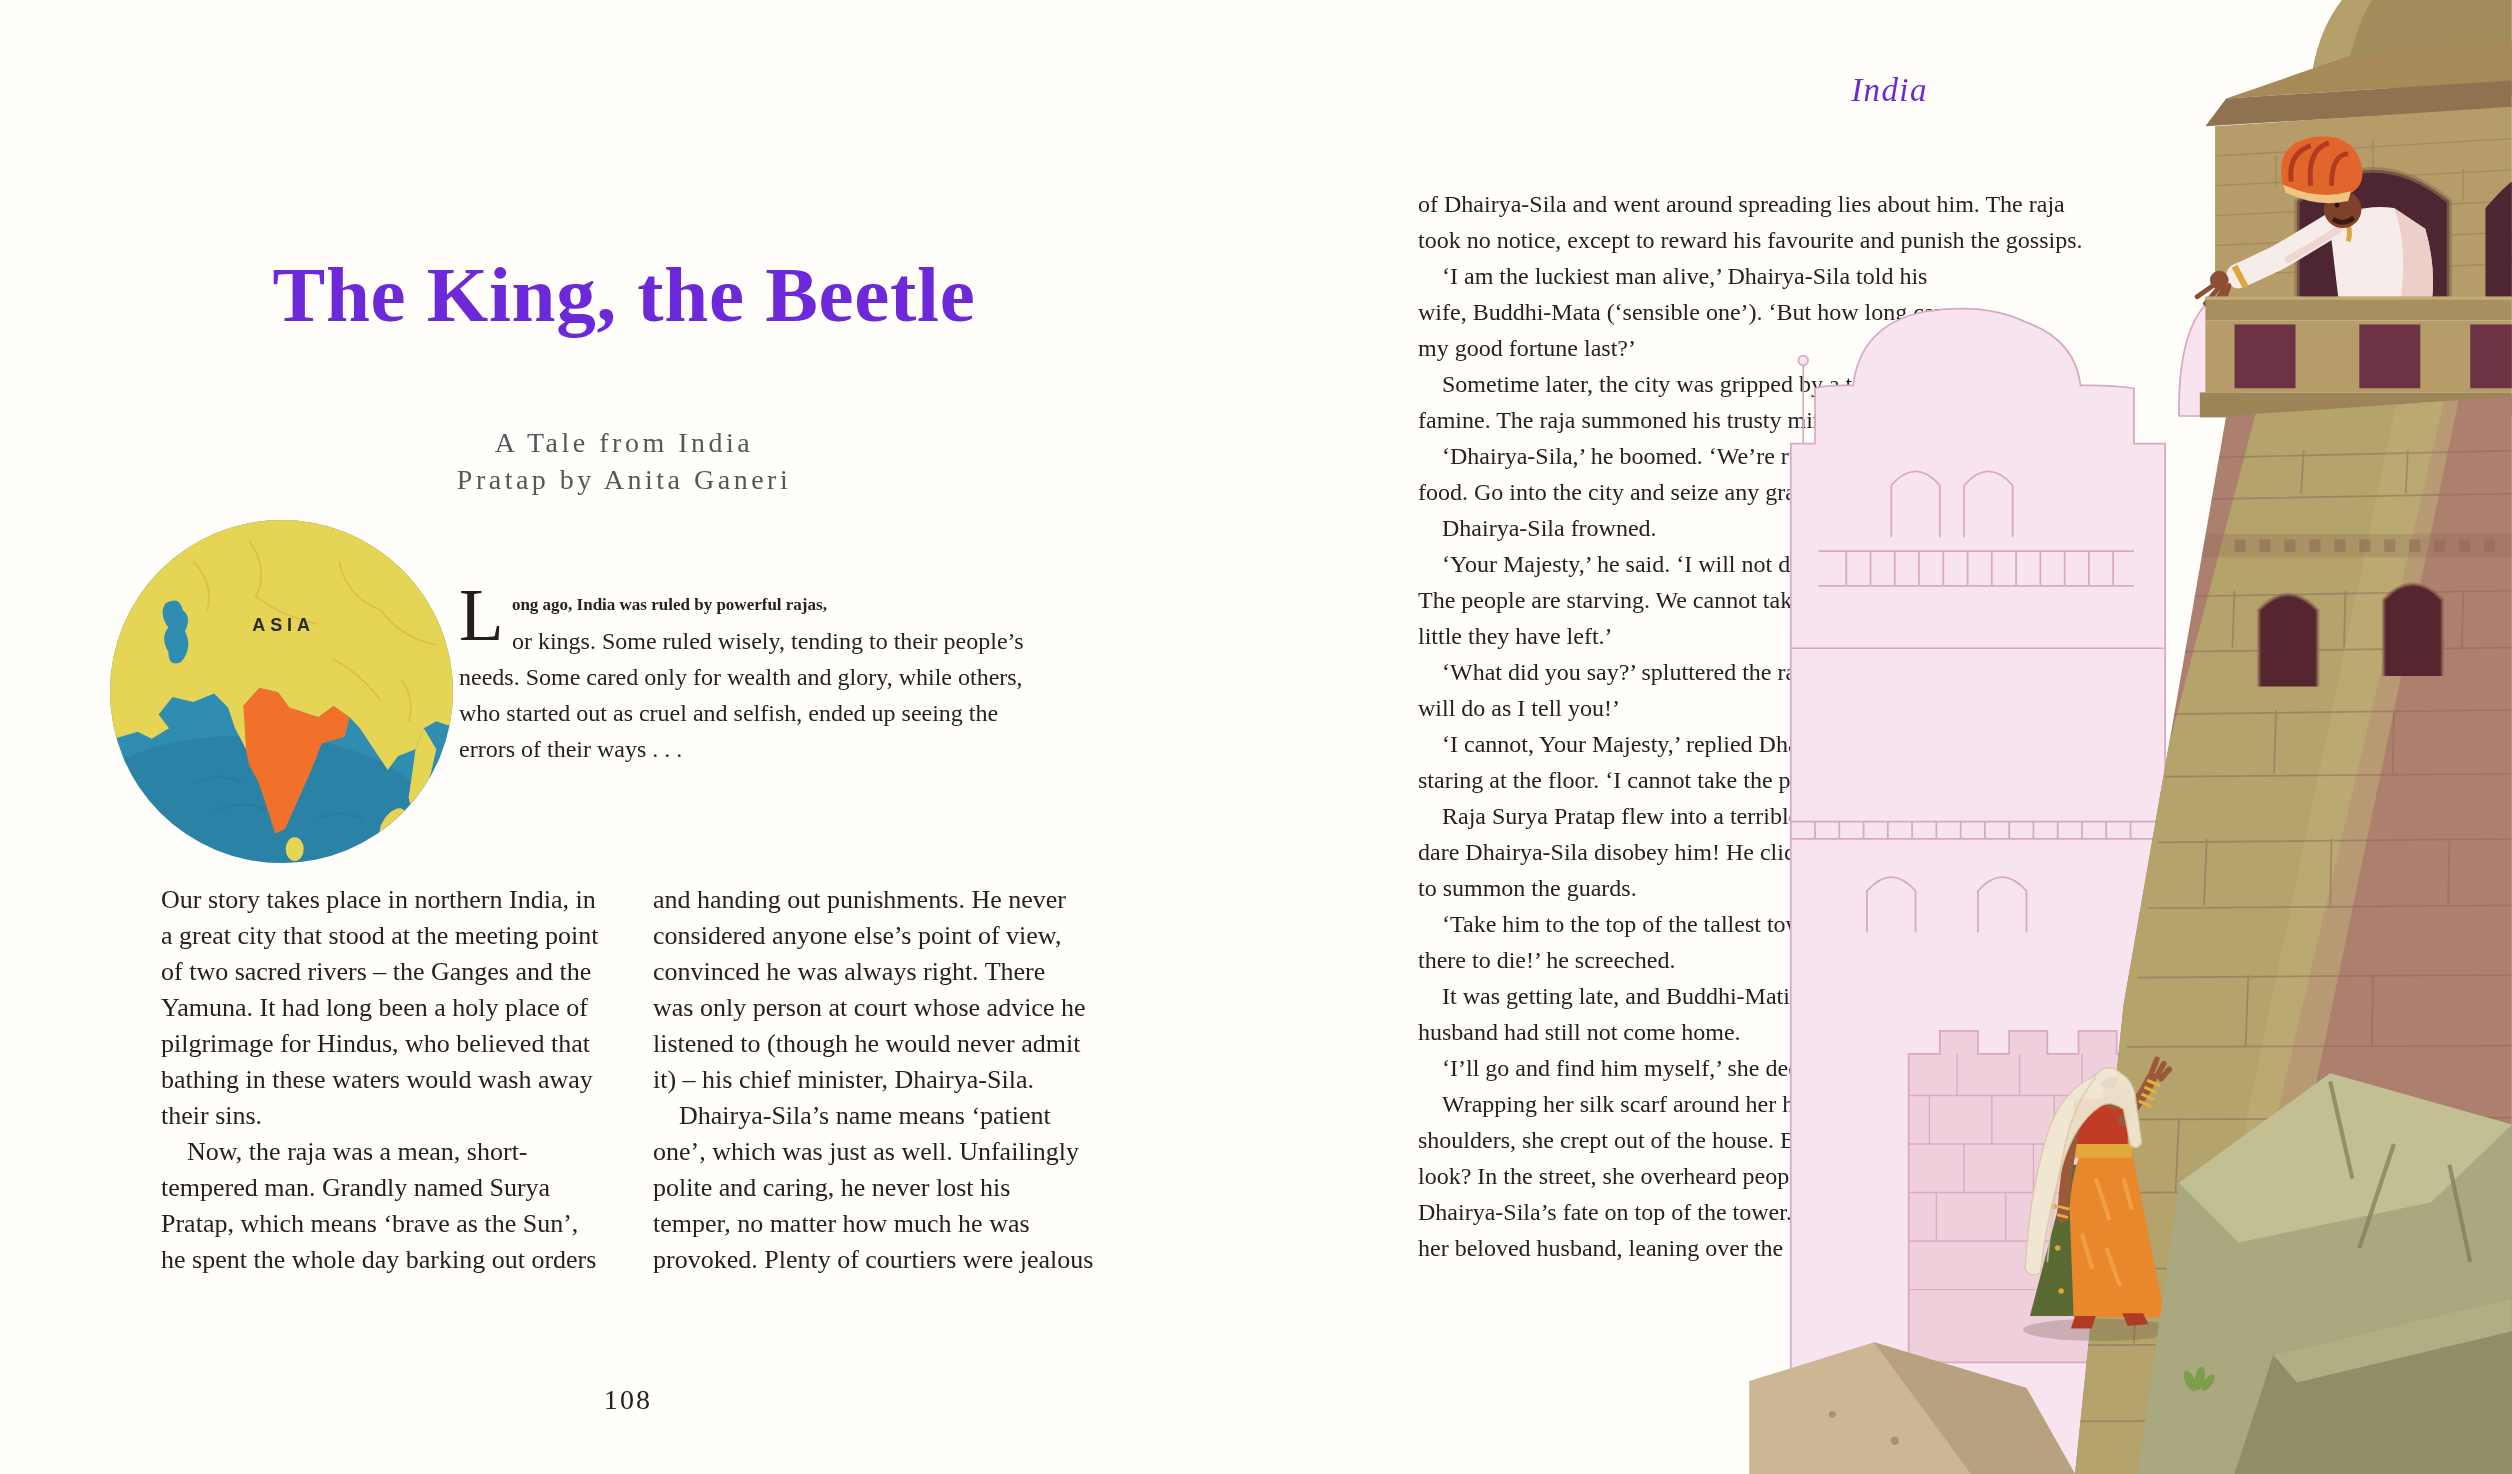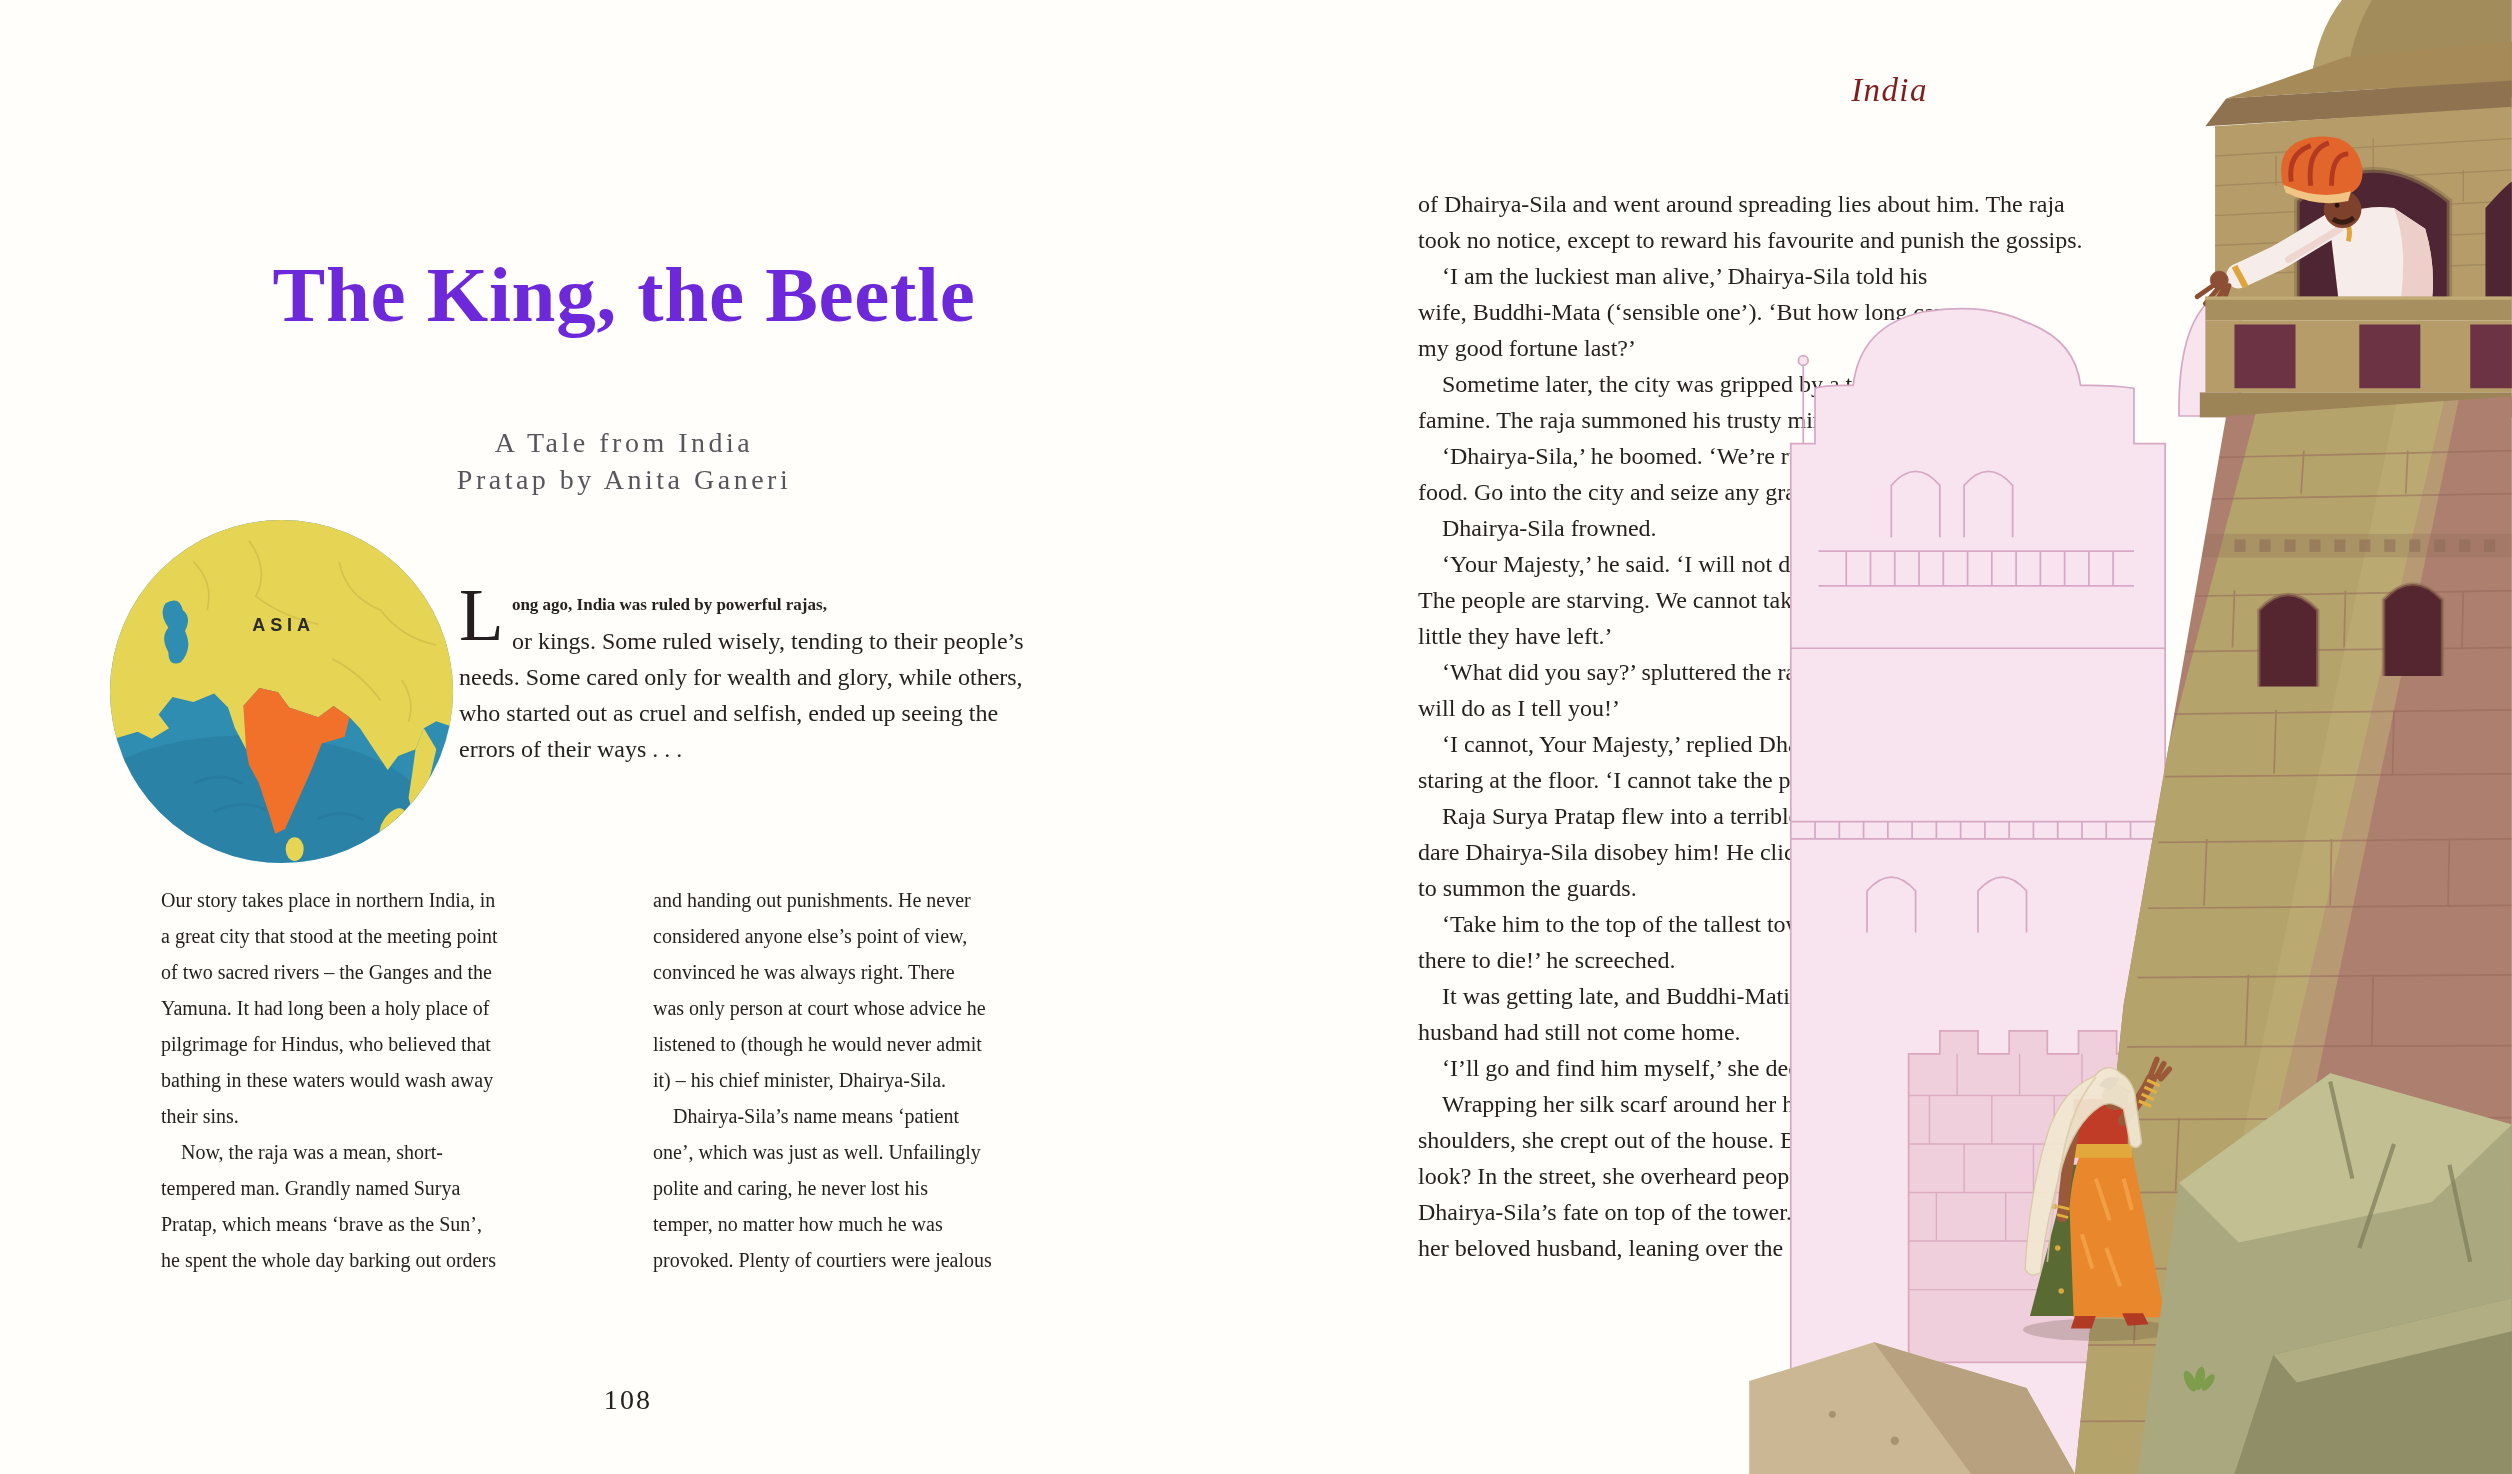--- a/index.html
+++ b/index.html
@@ -9,27 +9,27 @@
   
   .title{left:0;top:186px;width:1248px;text-align:center;font-size:79px;line-height:112px;
          color:#6d28d9;letter-spacing:0.7px;}
   .subtitle{left:0;top:424px;width:1248px;text-align:center;font-size:28px;line-height:37px;
             letter-spacing:3.5px;color:#57565a;}
   .map{left:110px;top:520px;width:343px;height:343px;}
   .intro{left:459px;top:584px;width:631px;font-size:24px;line-height:36px;}
   .intro .dropcap{float:left;font-size:73px;line-height:57px;padding:2.8px 8.3px 0 0;color:#241e1f;}
   .intro .lead{font-weight:bold;font-size:17px;}
   .lines{white-space:pre-line;}
-  .col{top:882px;width:485px;font-size:20px;line-height:36px;}
+  .col{top:882px;width:485px;font-size:26px;line-height:36px;}
   .col1{left:161px;}
   .col2{left:653px;}
   .pagenum{left:0;top:1384px;width:1256px;text-align:center;font-size:28px;letter-spacing:2.1px;}
   
   .india-header{left:1664px;top:72px;width:451px;text-align:center;font-style:italic;
-                font-size:33px;letter-spacing:1.4px;color:#7f1d1d;}
+                font-size:33px;letter-spacing:1.4px;color:#6d28d9;}
   .right-lines{left:1418px;top:186px;width:874px;font-size:24px;line-height:36px;}
   .illus{right:0;top:0;width:763px;height:1474px;pointer-events:none;}
   .maplabel{font-family:"Liberation Sans",sans-serif;font-weight:bold;font-size:26px;
             letter-spacing:7px;fill:#2b2b27;}
 </style>
 </head>
 <body>
 
 <div class="spread">
 

